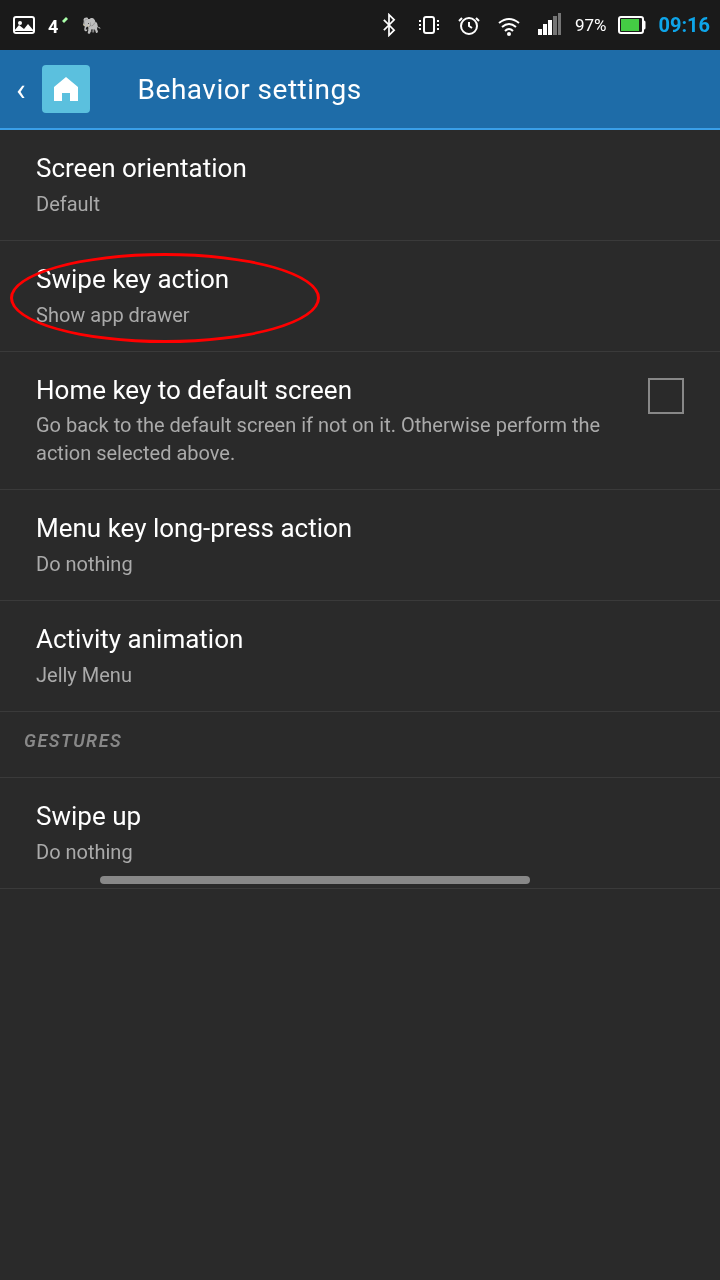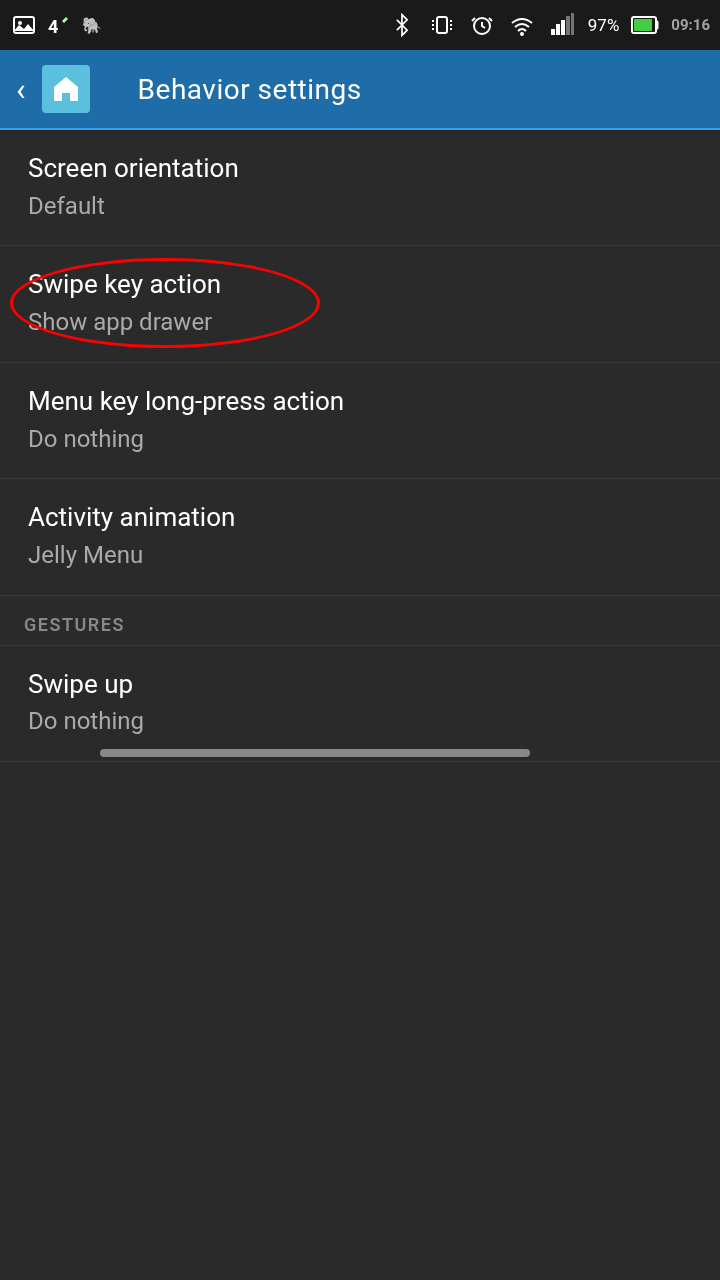--- a/index.html
+++ b/index.html
@@ -40,23 +40,23 @@
     .status-icon {
       width: 28px;
       height: 28px;
       display: inline-flex;
       align-items: center;
       justify-content: center;
       font-size: 16px;
       color: #fff;
     }
     .status-time {
-      font-size: 15px;
+      font-size: 20px;
       font-weight: bold;
-      color: #a3a3a3;
+      color: #0ea5e9;
     }
     .battery-pct {
       font-size: 17px;
       color: #fff;
     }
 
     
     .action-bar {
       width: 720px;
       height: 80px;
@@ -95,21 +95,21 @@
       margin-left: 32px;
     }
 
     
     .settings-list {
       width: 720px;
     }
 
     .settings-item {
       width: 100%;
-      padding: 22px 28px;
+      padding: 22px 36px;
       background: #2a2a2a;
       border-bottom: 1px solid #3a3a3a;
       cursor: pointer;
       display: flex;
       align-items: flex-start;
       justify-content: space-between;
       position: relative;
     }
 
     .settings-item-content {
@@ -117,21 +117,21 @@
     }
 
     .settings-item-title {
       font-size: 26px;
       font-weight: 400;
       color: #ffffff;
       line-height: 1.3;
       margin-bottom: 4px;
     }
     .settings-item-subtitle {
-      font-size: 24px;
+      font-size: 20px;
       color: #aaaaaa;
       line-height: 1.4;
     }
 
     .settings-item-checkbox {
       width: 36px;
       height: 36px;
       border: 2px solid #888;
       background: transparent;
       margin-top: 4px;
@@ -148,23 +148,24 @@
       top: 12px;
       width: 310px;
       height: 90px;
       border: 3px solid red;
       border-radius: 50%;
       pointer-events: none;
     }
 
     
     .section-header {
-      padding: 18px 24px 10px 24px;
+      padding: 18px 24px 26px 24px;
       background: #2a2a2a;
       border-bottom: 1px solid #3a3a3a;
+      font-style: italic;
     }
     .section-header-text {
       font-size: 18px;
       font-weight: 600;
       color: #888888;
       letter-spacing: 1.5px;
       text-transform: uppercase;
     }
 
     .last-item {
@@ -266,20 +267,27 @@
   </div>
 
   <div class="settings-item home-key-item">
     <div class="home-key-circle"></div>
     <div class="settings-item-content">
       <div class="settings-item-title">Swipe key action</div>
       <div class="settings-item-subtitle">Show app drawer</div>
     </div>
   </div>
 
+  <div class="settings-item">
+    <div class="settings-item-content">
+      <div class="settings-item-title">Home key to default screen</div>
+      <div class="settings-item-subtitle">Go back to the default screen if not on it. Otherwise perform the action selected above.</div>
+    </div>
+    <div class="settings-item-checkbox"></div>
+  </div>
 
   <div class="settings-item">
     <div class="settings-item-content">
       <div class="settings-item-title">Menu key long-press action</div>
       <div class="settings-item-subtitle">Do nothing</div>
     </div>
   </div>
 
 
   <div class="settings-item">

